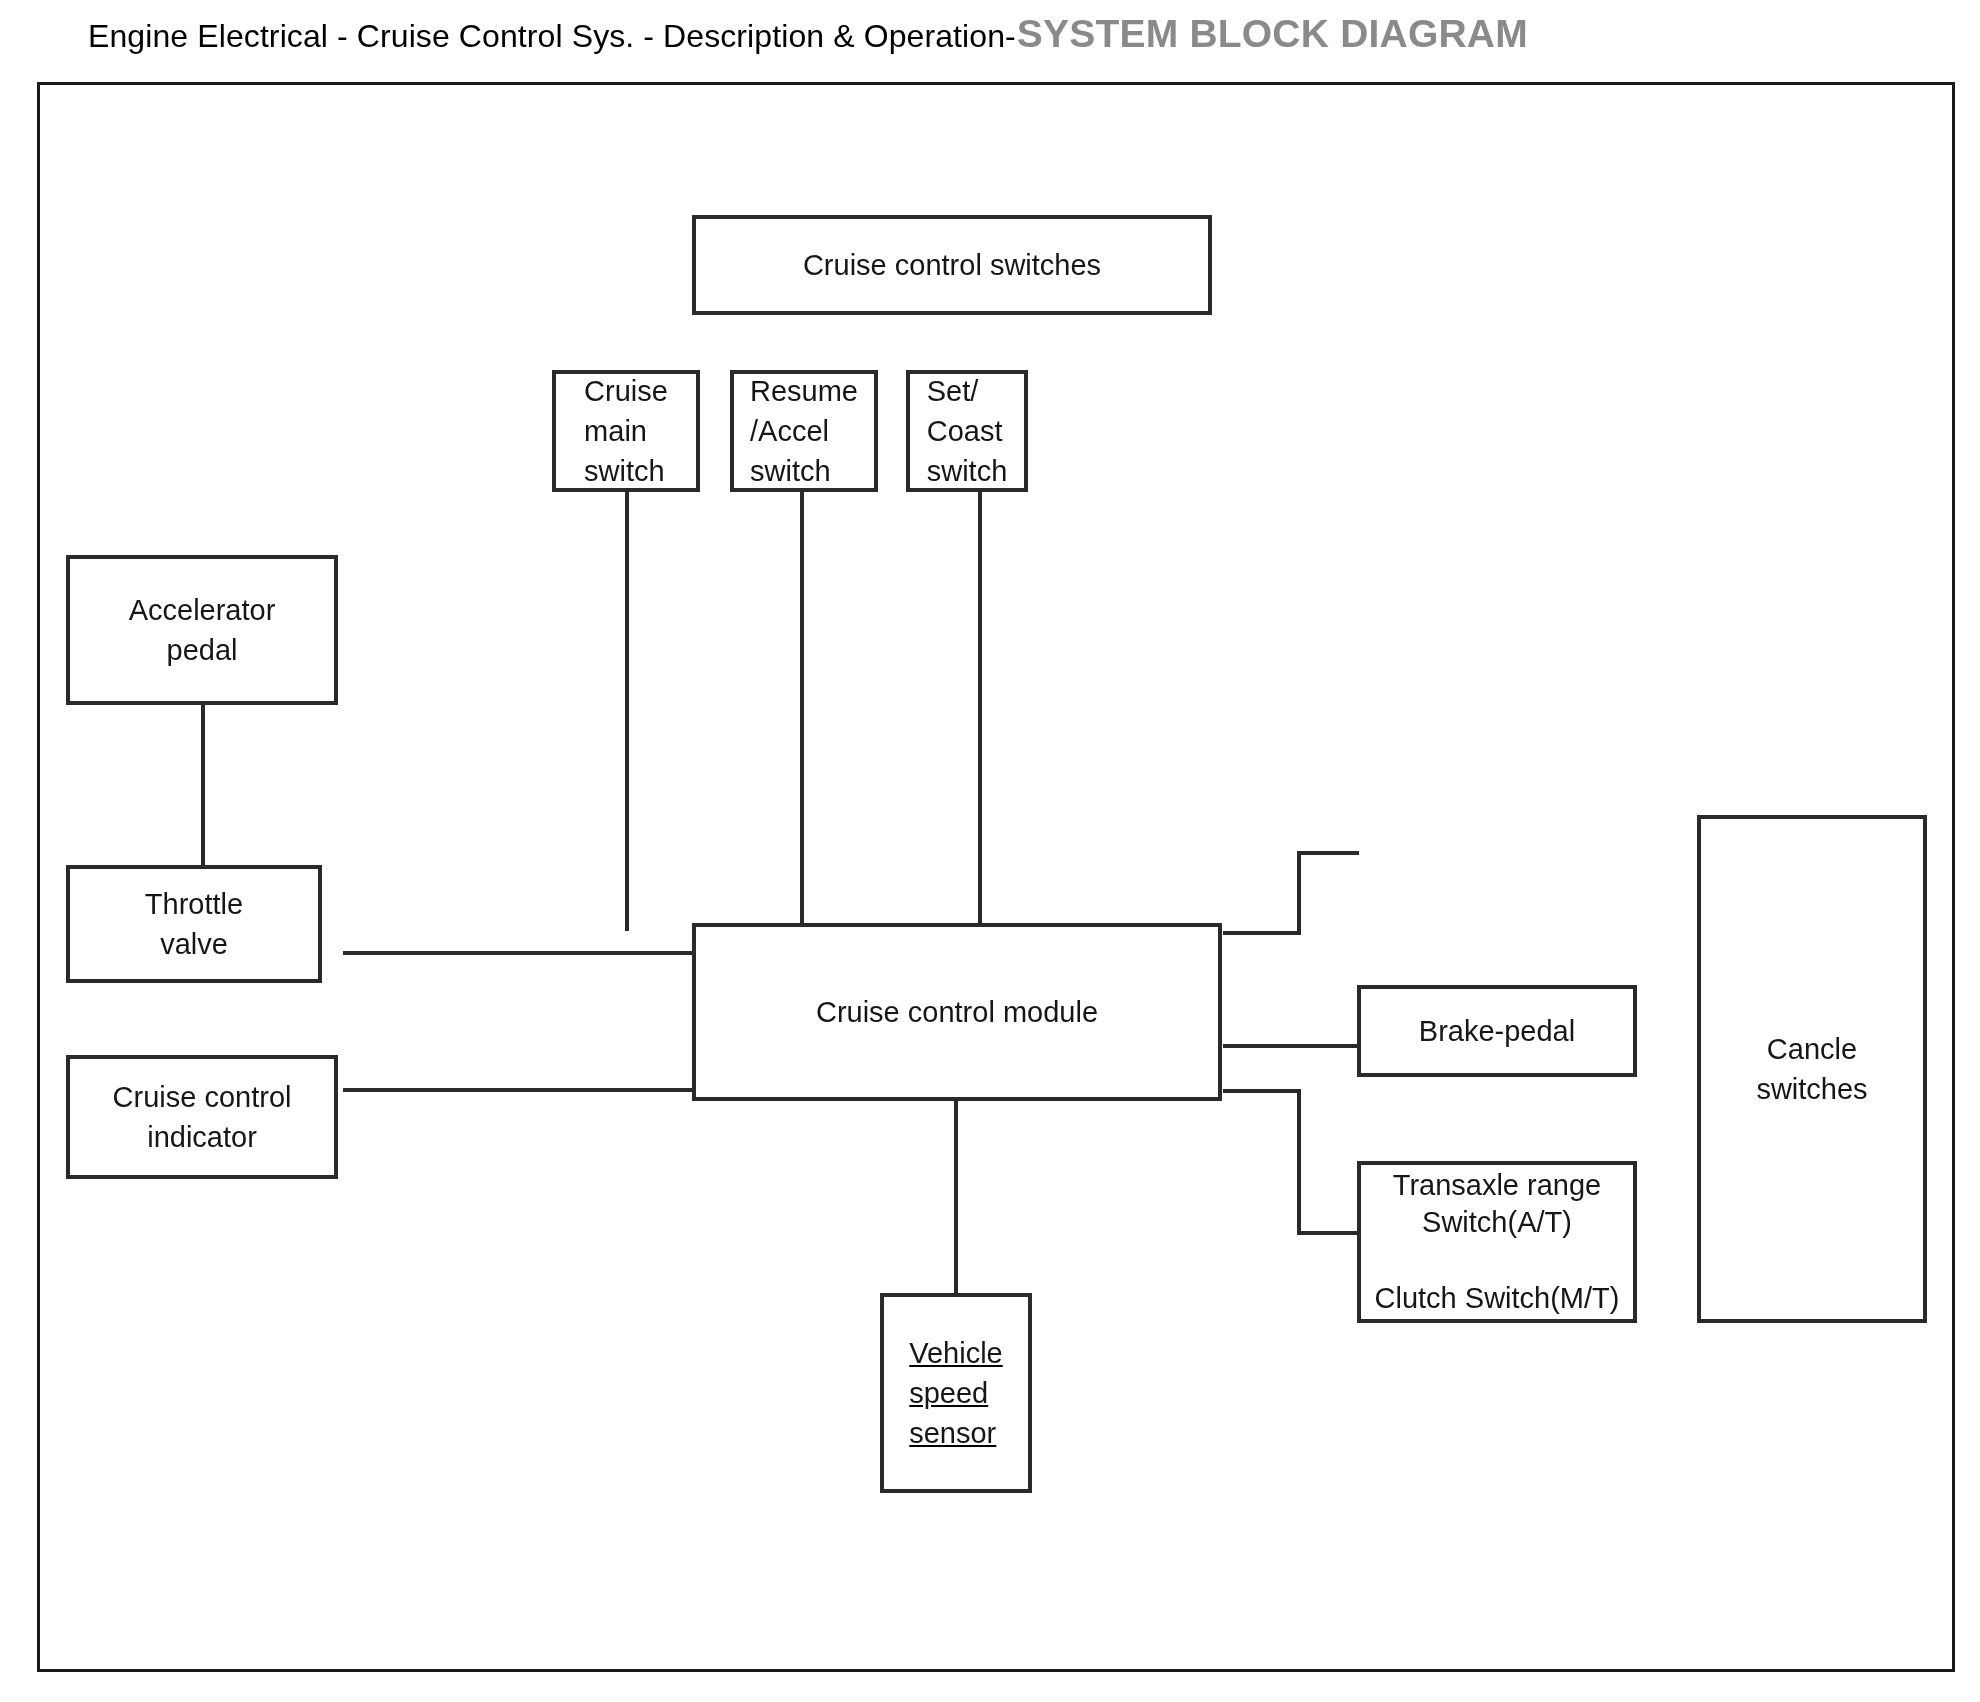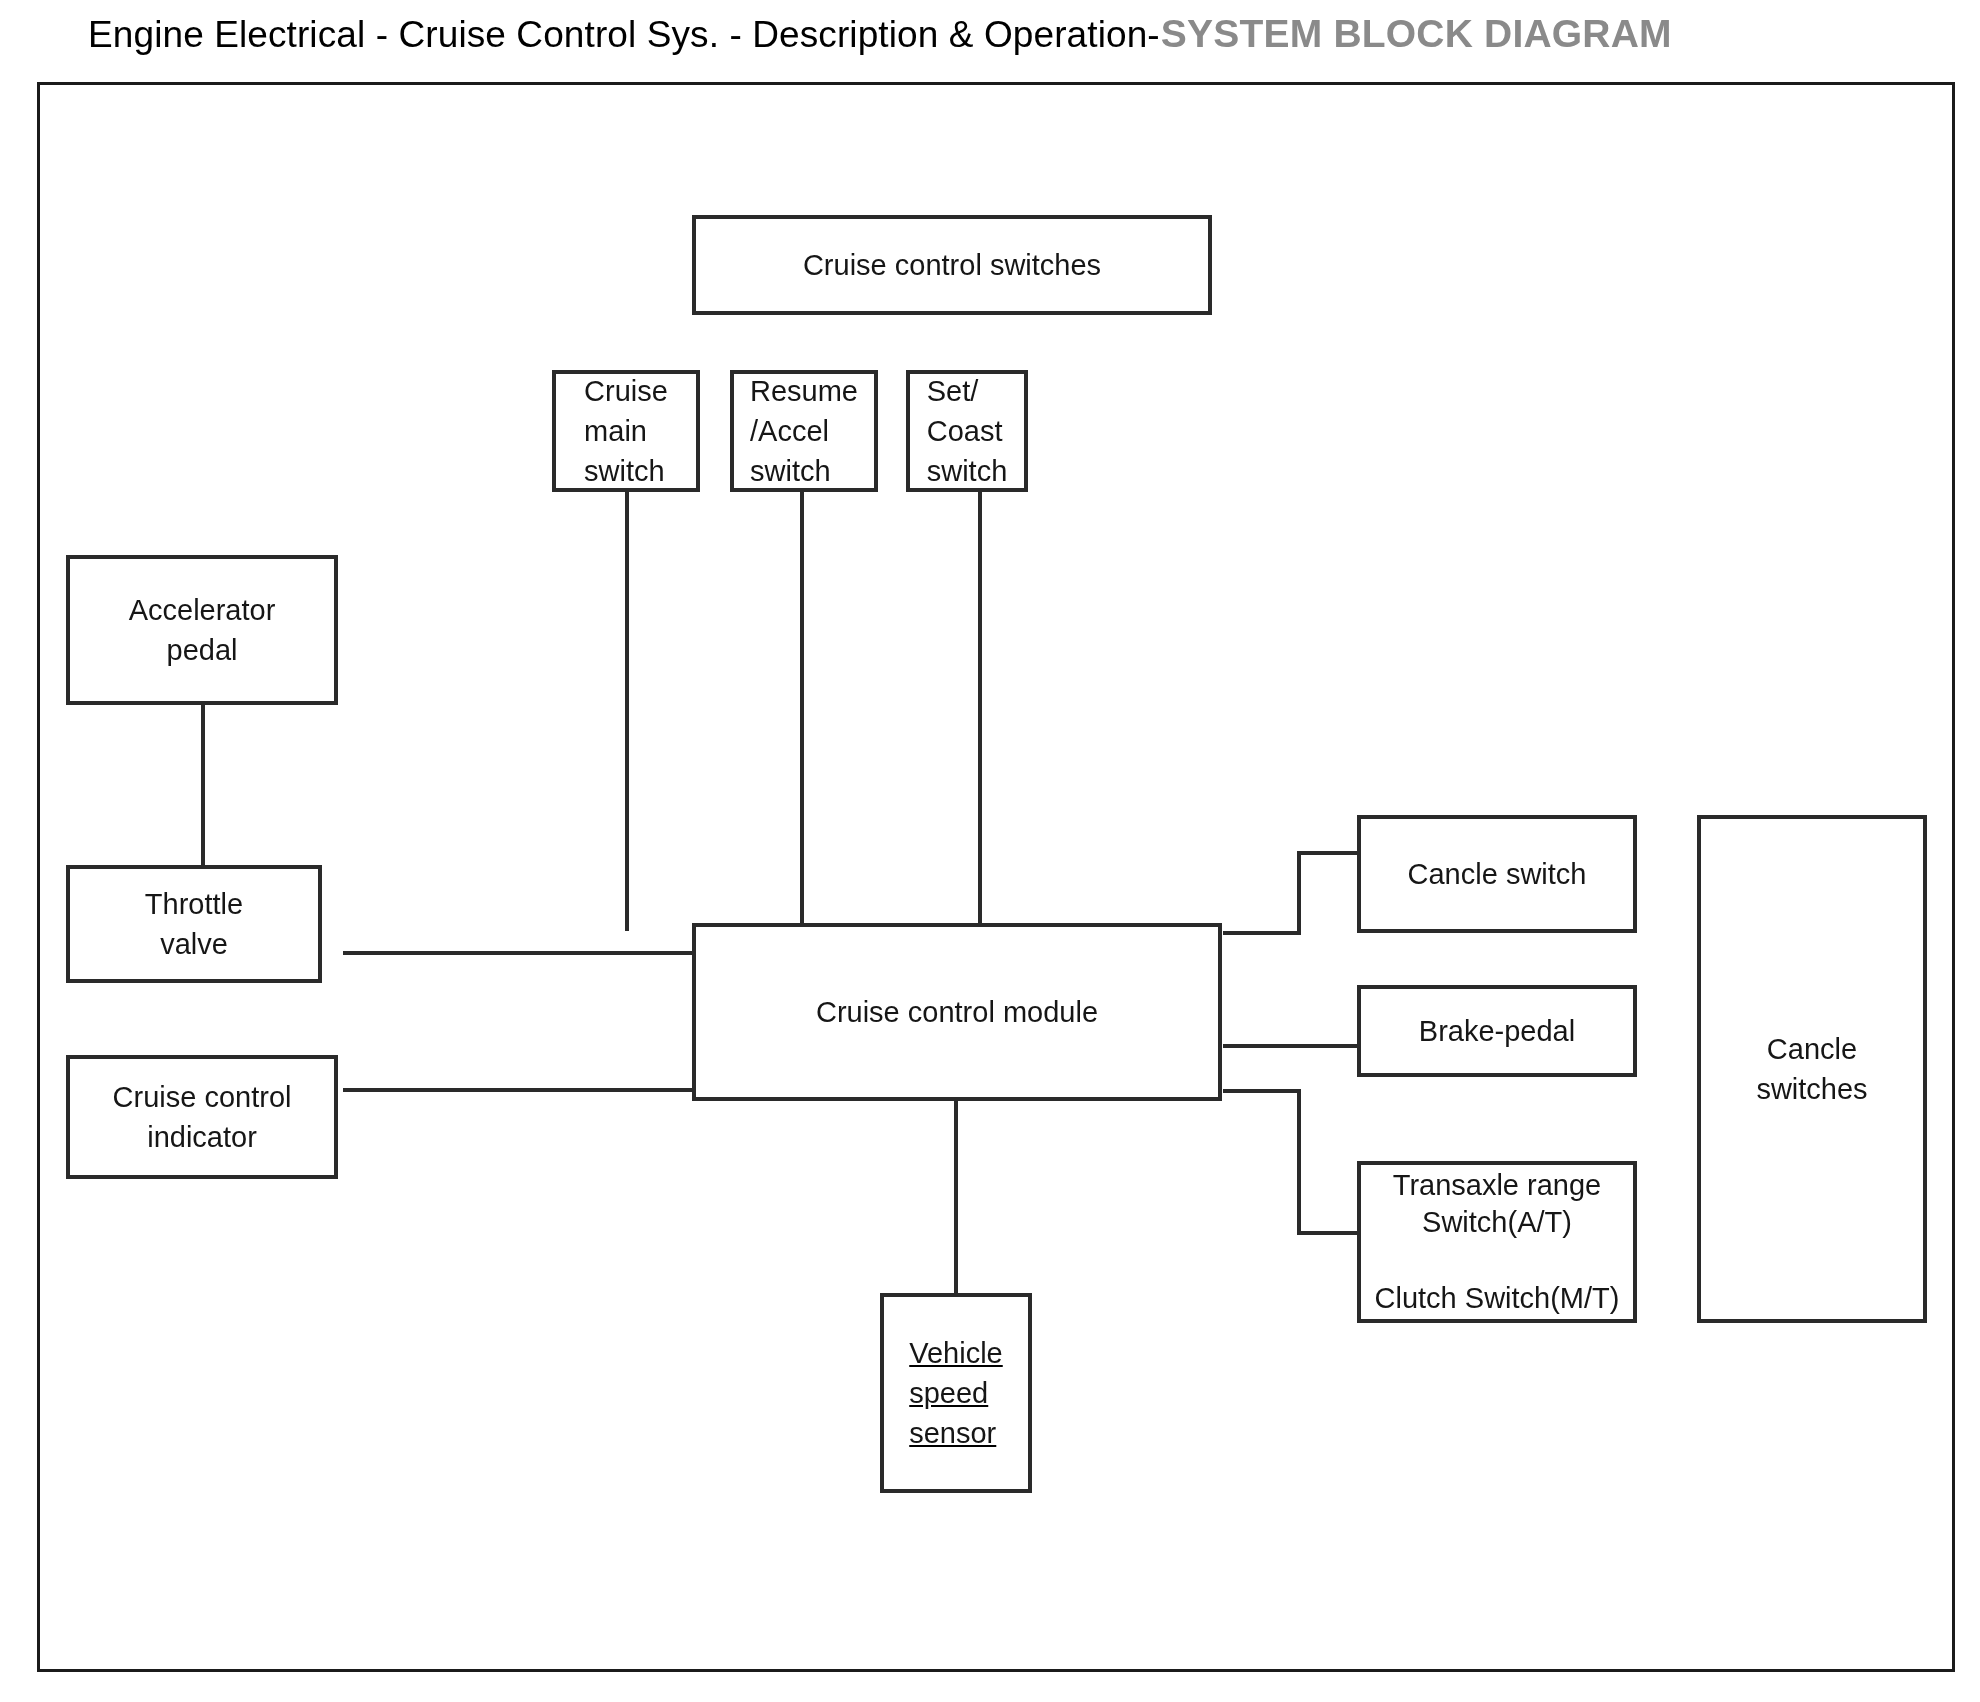--- a/index.html
+++ b/index.html
@@ -25,21 +25,21 @@
 
   
   #title-bar {
     position: absolute;
     left: 88px;
     top: 14px;
     white-space: nowrap;
     line-height: 1;
   }
   #title-main {
-    font-size: 37px;
+    font-size: 32px;
     color: #000000;
     letter-spacing: 0.1px;
   }
   #title-accent {
     font-size: 39px;
     font-weight: bold;
     color: #8a8a8a;
     letter-spacing: 0.2px;
     margin-left: 1px;
   }
@@ -160,23 +160,20 @@
     <div class="block" style="left:652px; top:838px; width:530px; height:178px;">
       <span class="lbl">Cruise control module</span>
     </div>
 
     <div class="block" style="left:840px; top:1208px; width:152px; height:200px;text-decoration:underline;">
       <span class="lbl" style="text-align:left;">Vehicle
 speed
 sensor</span>
     </div>
 
-    <div class="block" style="left:1317px; top:730px; width:280px; height:118px;">
-      <span class="lbl">Cancle switch</span>
-    </div>
 
     <div class="block" style="left:1317px; top:900px; width:280px; height:92px;">
       <span class="lbl">Brake-pedal</span>
     </div>
 
     <div class="block" style="left:1317px; top:1076px; width:280px; height:162px;">
       <span class="lbl" style="line-height:1.30;">Transaxle range
 Switch(A/T)
 
 Clutch Switch(M/T)</span>

